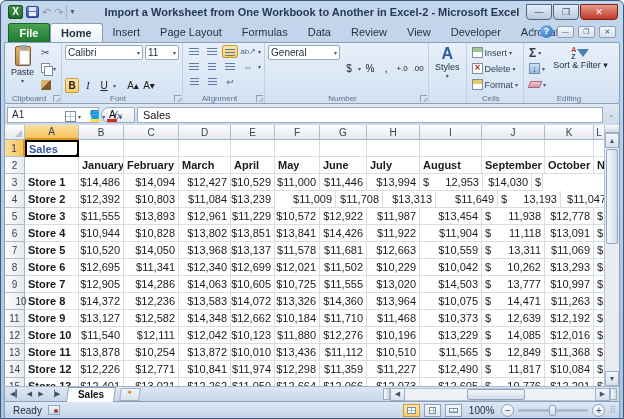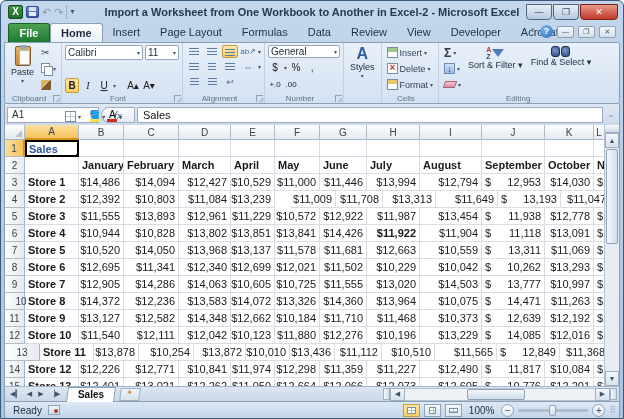--- a/index.html
+++ b/index.html
@@ -314,21 +314,21 @@
           </span>
         <span class="abtn">
             <span class="lines l-mid" style="width:9px;"></span>
           </span>
         <span class="abtn" style="font-size:9px; color:#4a6a94;">↩</span>
       </div>
       <div class="rgroup-label">Alignment</div>
       <div class="launcher"></div>
     </div>
 
-    <div class="rgroup" style="flex-direction:column; gap:2px;">
+    <div class="rgroup" style="flex-direction:row; gap:2px;">
       <div class="selbox" style="width:72px;">
         <span>General</span>
           <span class="drop">▾</span>
         </div>
       <div class="selrow">
         <span class="fbtn">$</span>
           <span class="subdrop">▾</span>
         <span class="fbtn">%</span>
         <span class="fbtn">,</span>
       </div>
@@ -384,27 +384,20 @@
       </div>
       <div class="bigbtn">
         <span style="display:flex; align-items:center; gap:1px;">
           <span class="az-ico">
               <span class="a">A</span>
               <span class="z">Z</span>
             </span>
             <span class="funnel"></span>
           </span>
         <span class="big2line">Sort &amp; Filter ▾</span>
-      </div>
-      <div class="bigbtn">
-        <span class="binoc">
-            <i></i>
-            <i></i>
-          </span>
-        <span class="big2line">Find &amp; Select ▾</span>
       </div>
       <div class="rgroup-label" style="right:0;">Editing</div>
     </div>
   </div>
 
   <div class="fbar">
     <div class="namebox">
       <span>A1</span>
         <span class="drop">▾</span>
     </div>
@@ -467,21 +460,20 @@
         <div class="grow">
           <div class="rnum" style="width: 20px;">3</div>
           <div class="cell storelbl" style="width: 54px;">Store 1</div>
           <div class="cell num" style="width: 45px;">$14,486</div>
           <div class="cell num" style="width: 55px;">$14,094</div>
           <div class="cell num" style="width: 52px;">$12,427</div>
           <div class="cell num" style="width: 44px;">$10,529</div>
           <div class="cell num" style="width: 45px;">$11,000</div>
           <div class="cell num" style="width: 47px;">$11,446</div>
           <div class="cell num" style="width: 53px;">$13,994</div>
-          <div class="cell num" style="width: 62px;">$12,794</div>
           <div class="cell acct" style="width: 63px;">
             <div class="acct-dollar">$</div>
             <div class="acct-num">12,953</div>
           </div>
           <div class="cell num" style="width: 49px;">$14,030</div>
           <div class="cell" style="width: 11px;">$1</div>
         </div>
         <div class="grow">
           <div class="rnum" style="width: 20px;">4</div>
           <div class="cell storelbl" style="width: 54px;">Store 2</div>
@@ -520,21 +512,21 @@
         </div>
         <div class="grow">
           <div class="rnum" style="width: 20px;">6</div>
           <div class="cell storelbl" style="width: 54px;">Store 4</div>
           <div class="cell num" style="width: 45px;">$10,944</div>
           <div class="cell num" style="width: 55px;">$10,828</div>
           <div class="cell num" style="width: 52px;">$13,802</div>
           <div class="cell num" style="width: 44px;">$13,851</div>
           <div class="cell num" style="width: 45px;">$13,841</div>
           <div class="cell num" style="width: 47px;">$14,426</div>
-          <div class="cell num" style="width: 53px; font-weight: bold;">$11,922</div>
+          <div class="cell num" style="width: 53px;">$11,922</div>
           <div class="cell num" style="width: 62px;">$11,904</div>
           <div class="cell acct" style="width: 63px;">
             <div class="acct-dollar">$</div>
             <div class="acct-num">11,118</div>
           </div>
           <div class="cell num" style="width: 49px;">$13,091</div>
           <div class="cell" style="width: 11px;">$1</div>
         </div>
         <div class="grow">
           <div class="rnum" style="width: 20px;">7</div>
@@ -638,21 +630,21 @@
           <div class="cell num" style="width: 53px;">$10,196</div>
           <div class="cell num" style="width: 62px;">$13,229</div>
           <div class="cell acct" style="width: 63px;">
             <div class="acct-dollar">$</div>
             <div class="acct-num">14,085</div>
           </div>
           <div class="cell num" style="width: 49px;">$12,016</div>
           <div class="cell" style="width: 11px;">$1</div>
         </div>
         <div class="grow">
-          <div class="rnum" style="width: 35px;">13</div>
+          <div class="rnum" style="width: 20px;">13</div>
           <div class="cell storelbl" style="width: 54px;">Store 11</div>
           <div class="cell num" style="width: 45px;">$13,878</div>
           <div class="cell num" style="width: 55px;">$10,254</div>
           <div class="cell num" style="width: 52px;">$13,872</div>
           <div class="cell num" style="width: 44px;">$10,010</div>
           <div class="cell num" style="width: 45px;">$13,436</div>
           <div class="cell num" style="width: 47px;">$11,112</div>
           <div class="cell num" style="width: 53px;">$10,510</div>
           <div class="cell num" style="width: 62px;">$11,565</div>
           <div class="cell acct" style="width: 63px;">

